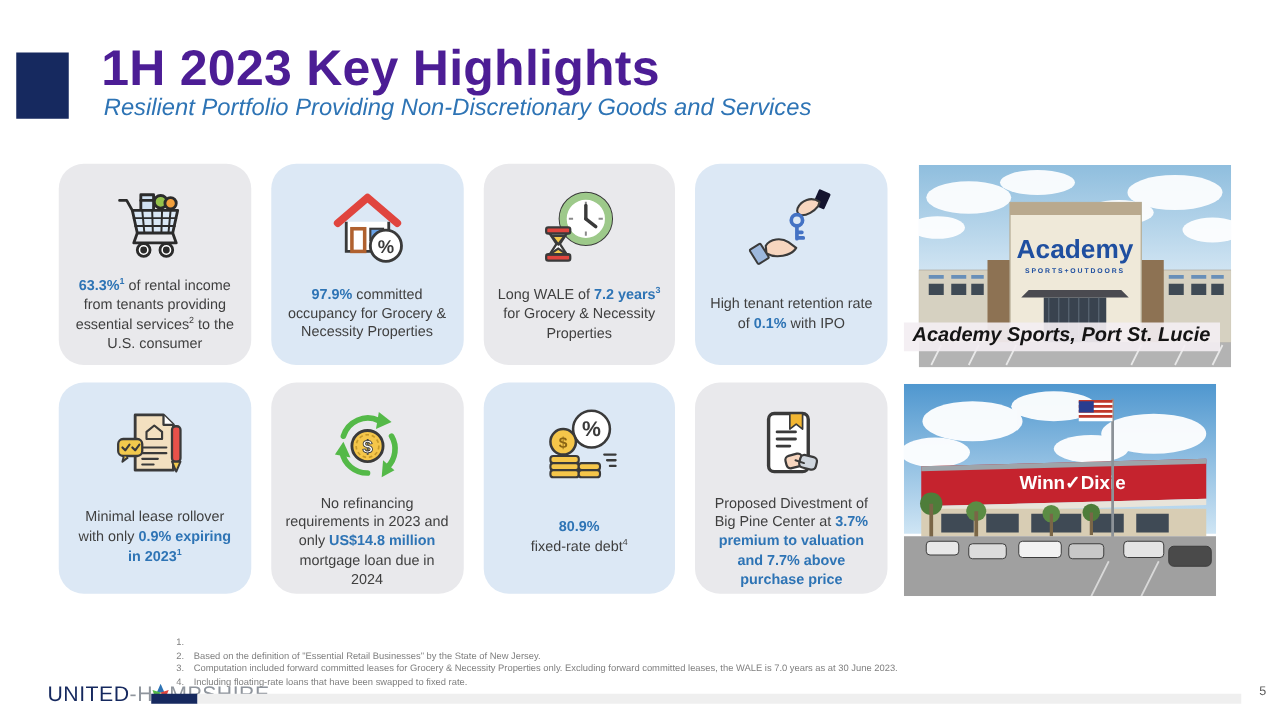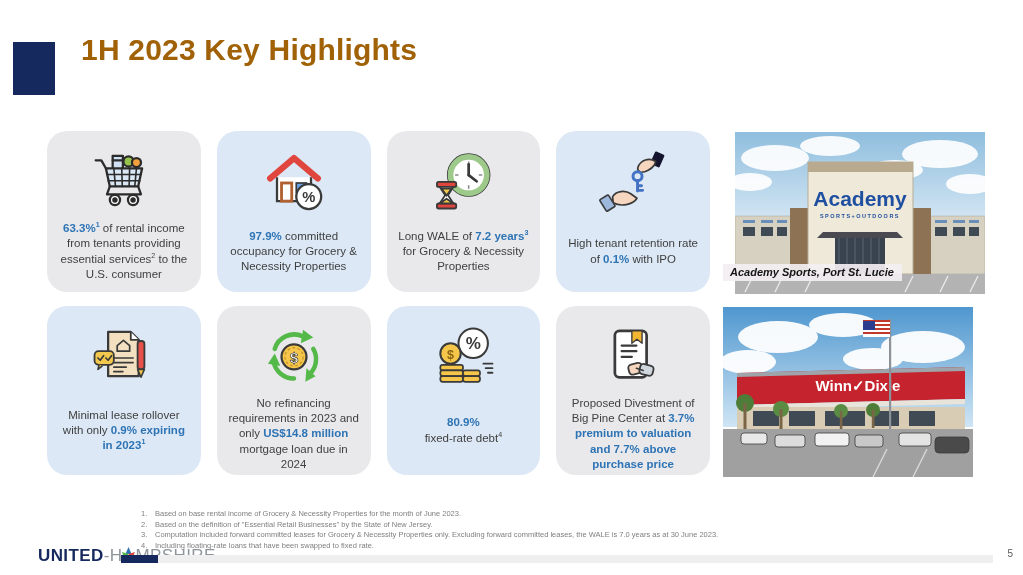--- a/index.html
+++ b/index.html
@@ -2,21 +2,21 @@
 <html><head>
 <meta charset="utf-8">
 <style>
   html,body { margin:0; padding:0; background:#fff; }
   .slide {
     position:relative; width:1023px; height:575px; background:#ffffff;
     font-family:"Liberation Sans", sans-serif; overflow:hidden;
   }
   
   .accent-square { position:absolute; left:13px; top:42px; width:42px; height:53px; background:#16295f; }
-  .title { position:absolute; left:81px; top:33px; margin:0; font-size:30px; font-weight:bold; color:#a16207; letter-spacing:0.2px; }
+  .title { position:absolute; left:81px; top:33px; margin:0; font-size:40px; font-weight:bold; color:#4c1d95; letter-spacing:0.2px; }
   .subtitle { position:absolute; left:83px; top:76px; margin:0; font-size:19px; font-style:italic; font-weight:normal; color:#2e74b5; }
 
   
   .cards {
     position:absolute; left:47px; top:131px; width:663px;
     display:grid; grid-template-columns:repeat(4,1fr); grid-template-rows:161px 169px;
     column-gap:16px; row-gap:14px;
   }
   .card {
     border-radius:20px; box-sizing:border-box; padding:10px 8px 10px;
@@ -33,47 +33,48 @@
   .card-text .hl { color:#2e74b5; font-weight:bold; }
   .card-text sup { font-size:0.62em; }
 
   
   .photo { position:absolute; left:723px; width:250px; overflow:hidden; }
   .photo svg { display:block; }
   .photo-1 { top:132px; height:162px;padding-left:12px; }
   .photo-2 { top:307px; height:170px; }
   .photo-caption {
     position:absolute; left:0; bottom:13px; background:rgba(243,238,242,0.92);
-    font-size:11px; font-weight:bold; font-style:italic; color:#141414;
+    font-size:16px; font-weight:bold; font-style:italic; color:#141414;
     padding:2px 8px 3px 7px; white-space:nowrap;
   }
   .photo-2 .photo-caption { bottom:10px; background:rgba(240,235,235,0.92); }
 
   
   .footnotes { position:absolute; left:141px; top:509px; color:#7f7f7f; font-size:7.5px; }
   .footnote { display:flex; line-height:10.6px; }
   .fn-num { width:14px; flex:0 0 auto; }
   .fn-text { white-space:nowrap; }
 
   
   .logo { position:absolute; left:38px; top:545px; display:flex; align-items:center; font-size:17px; letter-spacing:0.4px; }
-  .logo-united { font-weight:bold; color:#16295f; }
+  .logo-united { font-weight:normal; color:#16295f; }
   .logo-sep, .logo-h, .logo-rest { color:#8f959d; font-weight:normal; }
   .logo-mark { margin:0 -1px; position:relative; top:1px; }
   .bar-navy { position:absolute; left:121px; top:555px; width:37px; height:8px; background:#16295f; }
   .bar-gray { position:absolute; left:158px; top:555px; width:835px; height:8px; background:#efefef; }
   .page-number { position:absolute; right:10px; top:548px; font-size:10px; color:#595959; }
 </style>
 </head>
 <body>
 
 <div class="slide">
 
   <div class="accent-square"></div>
   <h1 class="title">1H 2023 Key Highlights</h1>
+  <h2 class="subtitle">Resilient Portfolio Providing Non-Discretionary Goods and Services</h2>
 
   <div class="cards">
 
     <div class="card card-gray">
       <div class="card-icon">
         <svg width="68" height="64" viewBox="0 0 60 56">
           <g stroke="#2b2b2b" stroke-width="2" stroke-linecap="round" stroke-linejoin="round">
             <rect x="20" y="4" width="9" height="12" fill="#cfe0f2"></rect>
             <path d="M20 8 h9" fill="none"></path>
             <circle cx="34" cy="9" r="4.5" fill="#95c24c"></circle>
@@ -335,21 +336,20 @@
         <rect x="176" y="126" width="32" height="13" rx="3" fill="#e4e4e4"></rect>
         <rect x="212" y="130" width="34" height="16" rx="4" fill="#4a4a4a"></rect>
       </g>
       <path d="M150 170 l14 -28 M190 170 l14 -28" stroke="#d8d8d8" stroke-width="1.4"></path>
     </svg>
   </div>
 
   <div class="footnotes">
     <div class="footnote">
       <span class="fn-num">1.</span>
-      <span class="fn-text">Based on base rental income of Grocery &amp; Necessity Properties for the month of June 2023.</span>
     </div>
     <div class="footnote">
       <span class="fn-num">2.</span>
       <span class="fn-text">Based on the definition of "Essential Retail Businesses" by the State of New Jersey.</span>
     </div>
     <div class="footnote">
       <span class="fn-num">3.</span>
       <span class="fn-text">Computation included forward committed leases for Grocery &amp; Necessity Properties only. Excluding forward committed leases, the WALE is 7.0 years as at 30 June 2023.</span>
     </div>
     <div class="footnote">

